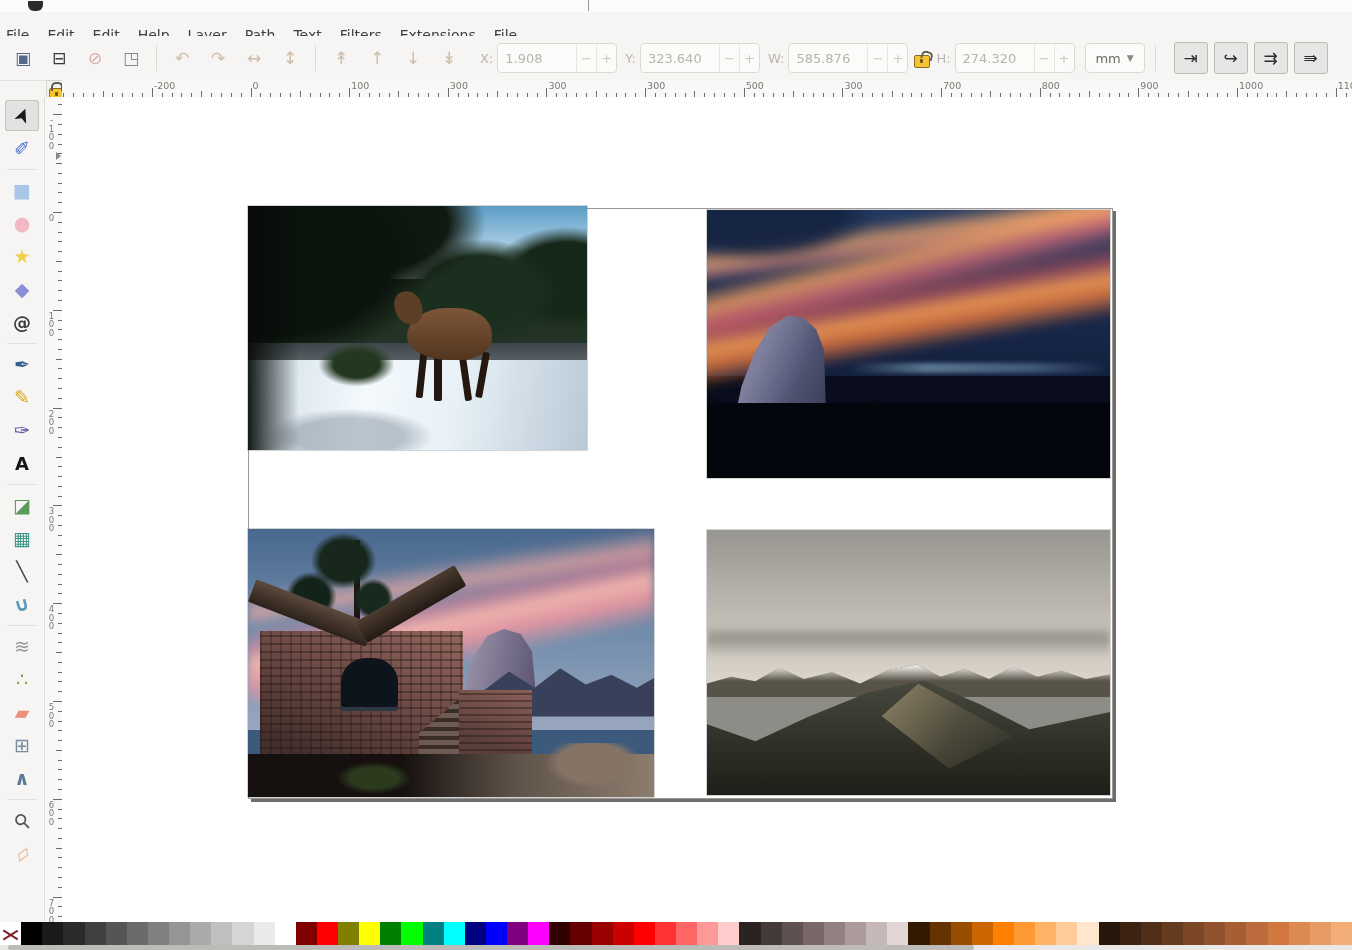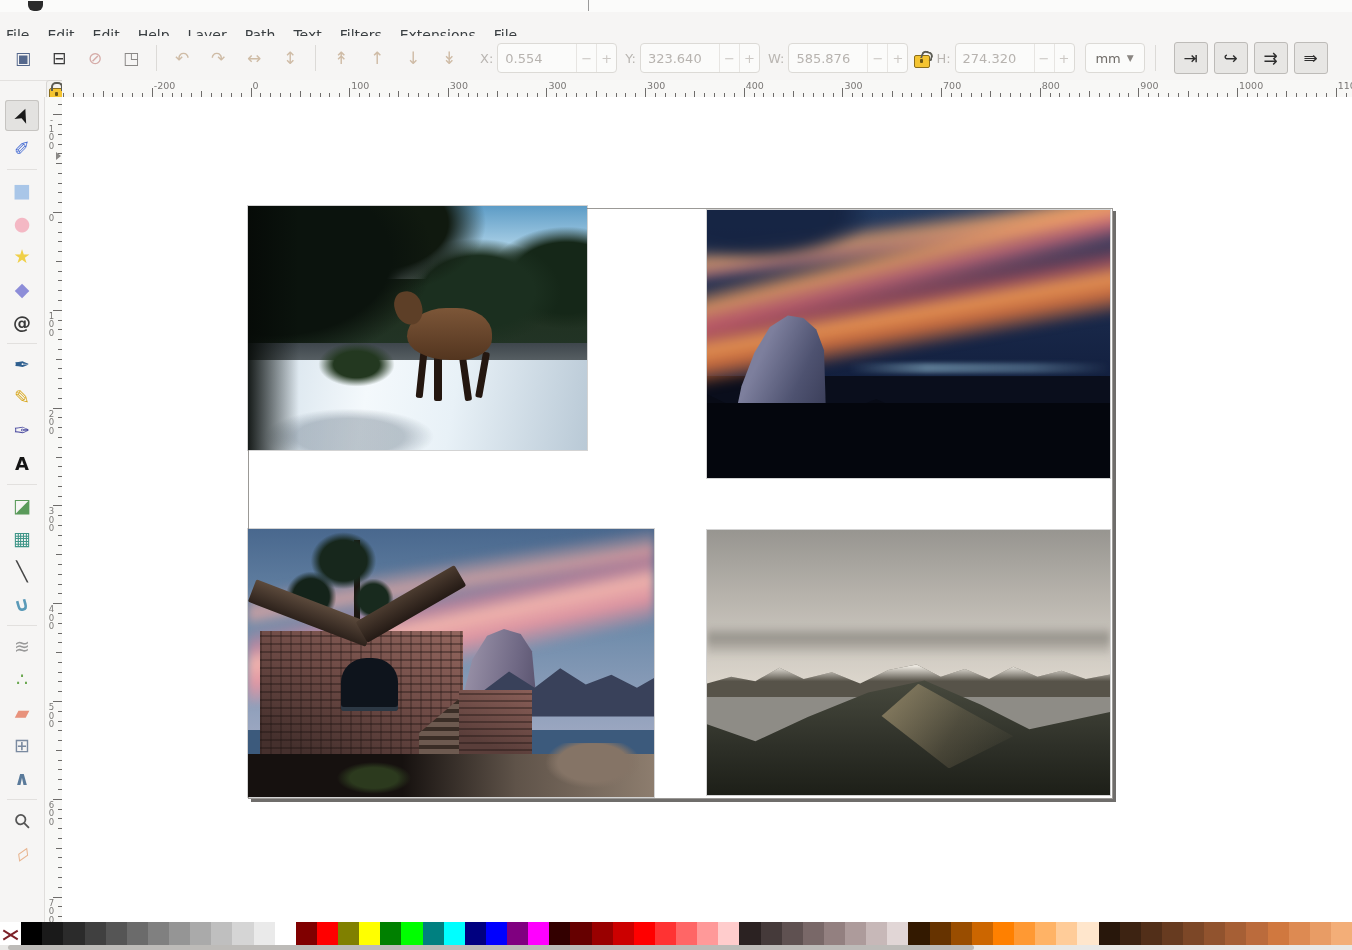--- a/index.html
+++ b/index.html
@@ -200,21 +200,21 @@
     <div class="tb-group" id="grp-zorder">
         <div class="tb-btn disabled" style="color: rgb(205, 185, 162);">↟</div>
         <div class="tb-btn disabled" style="color: rgb(205, 185, 162);">↑</div>
         <div class="tb-btn disabled" style="color: rgb(205, 185, 162);">↓</div>
         <div class="tb-btn disabled" style="color: rgb(205, 185, 162);">↡</div>
       </div>
 
     <div class="field-group">
       <span class="field-label">X:</span>
       <div class="spinbox">
-        <span class="spin-value">0.554</span>
+        <span class="spin-value">1.908</span>
         <span class="spin-btn">−</span>
         <span class="spin-btn">+</span>
       </div>
     </div>
     <div class="field-group">
       <span class="field-label">Y:</span>
       <div class="spinbox">
         <span class="spin-value">323.640</span>
         <span class="spin-btn">−</span>
         <span class="spin-btn">+</span>
@@ -390,21 +390,21 @@
       <div class="htick" style="left: 1253.92px; height: 4px;"></div>
       <div class="htick" style="left: 1263.79px; height: 4px;"></div>
       <div class="htick" style="left: 1273.65px; height: 9px;"></div>
       <div class="htick" style="left: 1283.52px; height: 4px;"></div>
       <div class="hlabel" style="left: 91.85px;">-200</div>
       <div class="hlabel" style="left: 190.5px;">0</div>
       <div class="hlabel" style="left: 289.15px;">100</div>
       <div class="hlabel" style="left: 387.8px;">300</div>
       <div class="hlabel" style="left: 486.45px;">300</div>
       <div class="hlabel" style="left: 585.1px;">300</div>
-      <div class="hlabel" style="left: 683.75px;">400</div>
+      <div class="hlabel" style="left: 683.75px;">500</div>
       <div class="hlabel" style="left: 782.4px;">300</div>
       <div class="hlabel" style="left: 881.05px;">700</div>
       <div class="hlabel" style="left: 979.7px;">800</div>
       <div class="hlabel" style="left: 1078.35px;">900</div>
       <div class="hlabel" style="left: 1177px;">1000</div>
       <div class="hlabel" style="left: 1275.65px;">1100</div>
     </div>
   <div id="vruler">
       <div class="vtick" style="top: 7.42px; width: 4px;"></div>
       <div class="vtick" style="top: 17.2px; width: 9px;"></div>

